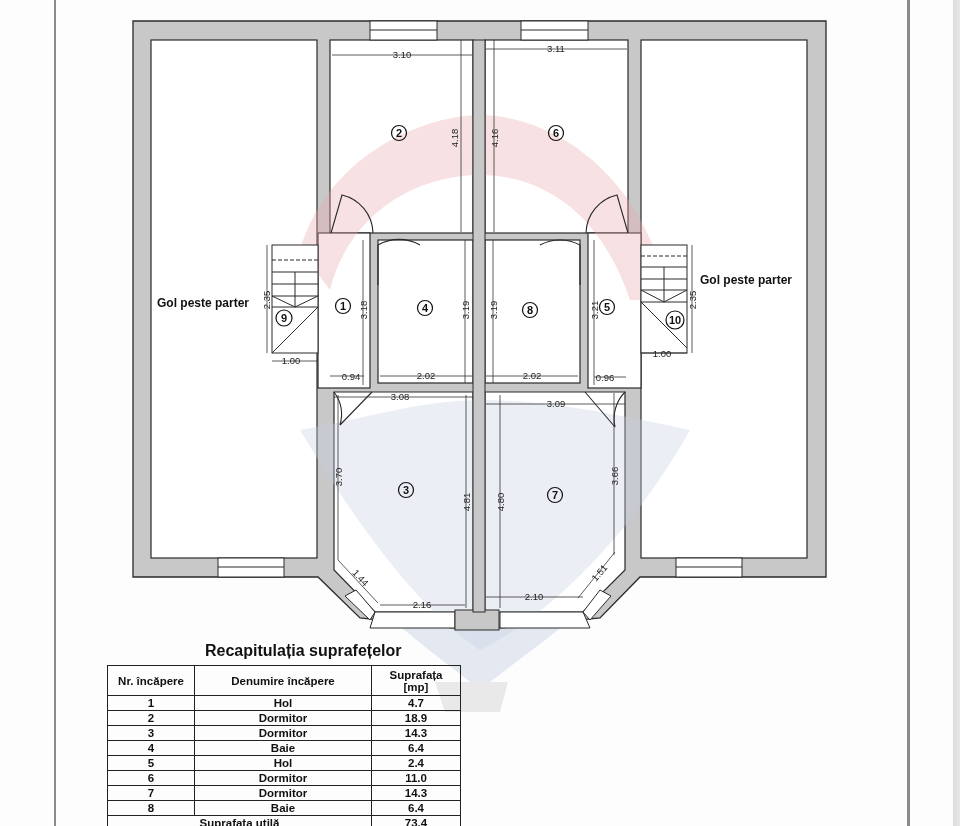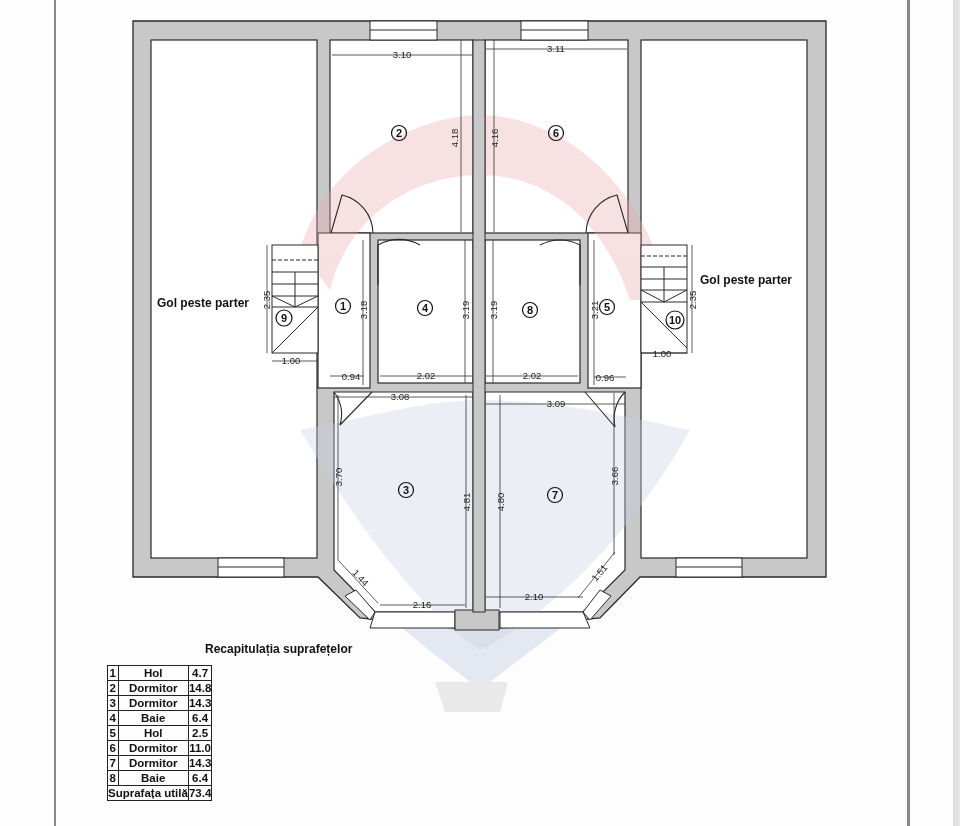--- a/index.html
+++ b/index.html
@@ -12,21 +12,21 @@
     .page-edge-left { position: absolute; left: 54px; top: 0; width: 2px; height: 826px; background: #8a8a8a; }
     .page-edge-right { position: absolute; left: 907px; top: 0; width: 3px; height: 826px; background: #8a8a8a; }
     .page-shadow-right { position: absolute; left: 953px; top: 0; width: 7px; height: 826px; background: linear-gradient(to right, #dcdcdc, #e8e8e8); }
     svg.plan { position: absolute; left: 0; top: 0; }
     .dim { font-family: "Liberation Sans", sans-serif; font-size: 9.5px; fill: #222; }
     .label { font-family: "Liberation Sans", sans-serif; font-size: 12px; font-weight: bold; fill: #111; }
     .roomnum { font-family: "Liberation Sans", sans-serif; font-size: 11px; font-weight: bold; fill: #111; }
 
     .summary-title {
       position: absolute; left: 205px; top: 642px;
-      font-size: 12px; font-weight: bold; color: #111;
+      font-size: 16px; font-weight: bold; color: #111;
     }
     table.summary {
       position: absolute; left: 107px; top: 665px;
       border-collapse: collapse;
       font-size: 11.5px; font-weight: bold; color: #111;
     }
     table.summary td, table.summary th {
       border: 1.5px solid #222;
       padding: 0;
       text-align: center;
@@ -226,44 +226,52 @@
     <text class="roomnum" x="530" y="314" text-anchor="middle">8</text>
     <text class="roomnum" x="284" y="322" text-anchor="middle">9</text>
     <text class="roomnum" x="675" y="324" text-anchor="middle">10</text>
   </g>
 </svg>
 
 <div class="summary-title">Recapitulația suprafețelor</div>
 
 <table class="summary">
   <tbody>
+      <tr class="head">
+    <th class="c1">Nr. încăpere</th>
+    <th class="c2">Denumire încăpere</th>
+    <th class="c3">
+      <div>Suprafața</div>
+      <div>[mp]</div>
+    </th>
+  </tr>
   <tr>
     <td>1</td>
     <td>Hol</td>
     <td>4.7</td>
   </tr>
   <tr>
     <td>2</td>
     <td>Dormitor</td>
-    <td>14.8</td>
+    <td>18.9</td>
   </tr>
   <tr>
     <td>3</td>
     <td>Dormitor</td>
     <td>14.3</td>
   </tr>
   <tr>
     <td>4</td>
     <td>Baie</td>
     <td>6.4</td>
   </tr>
   <tr>
     <td>5</td>
     <td>Hol</td>
-    <td>2.5</td>
+    <td>2.4</td>
   </tr>
   <tr>
     <td>6</td>
     <td>Dormitor</td>
     <td>11.0</td>
   </tr>
   <tr>
     <td>7</td>
     <td>Dormitor</td>
     <td>14.3</td>

